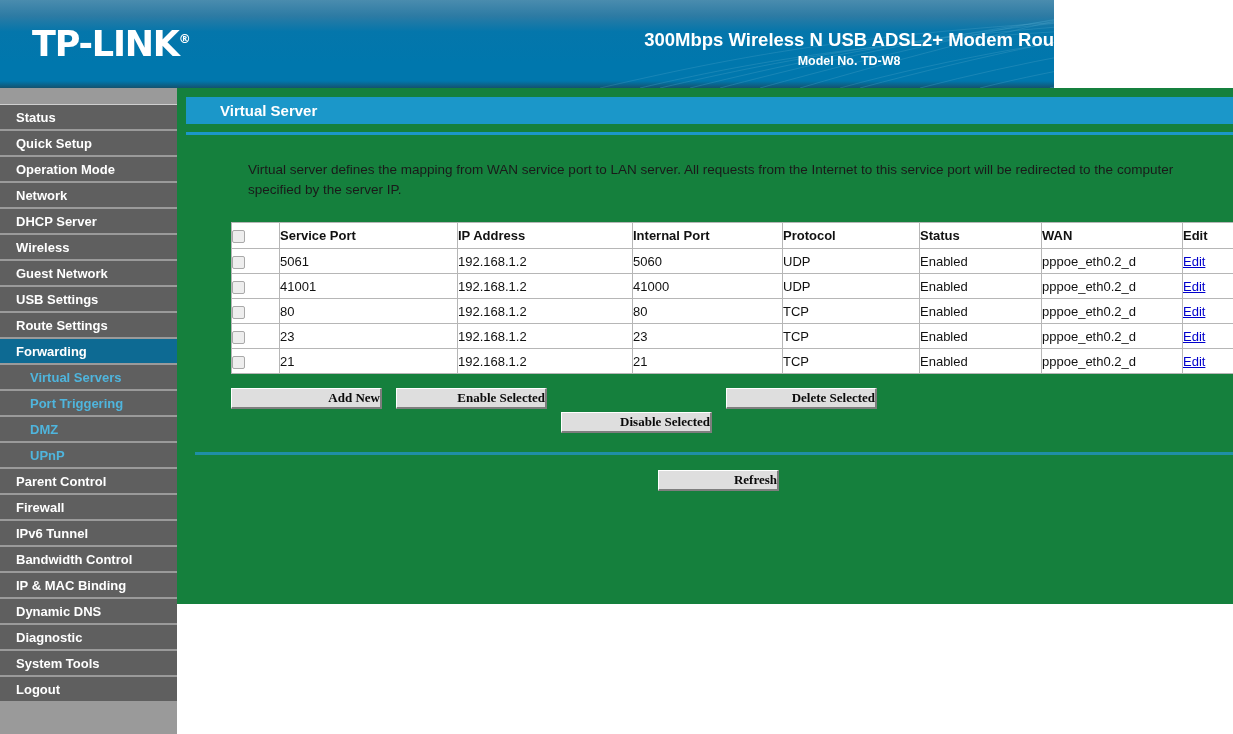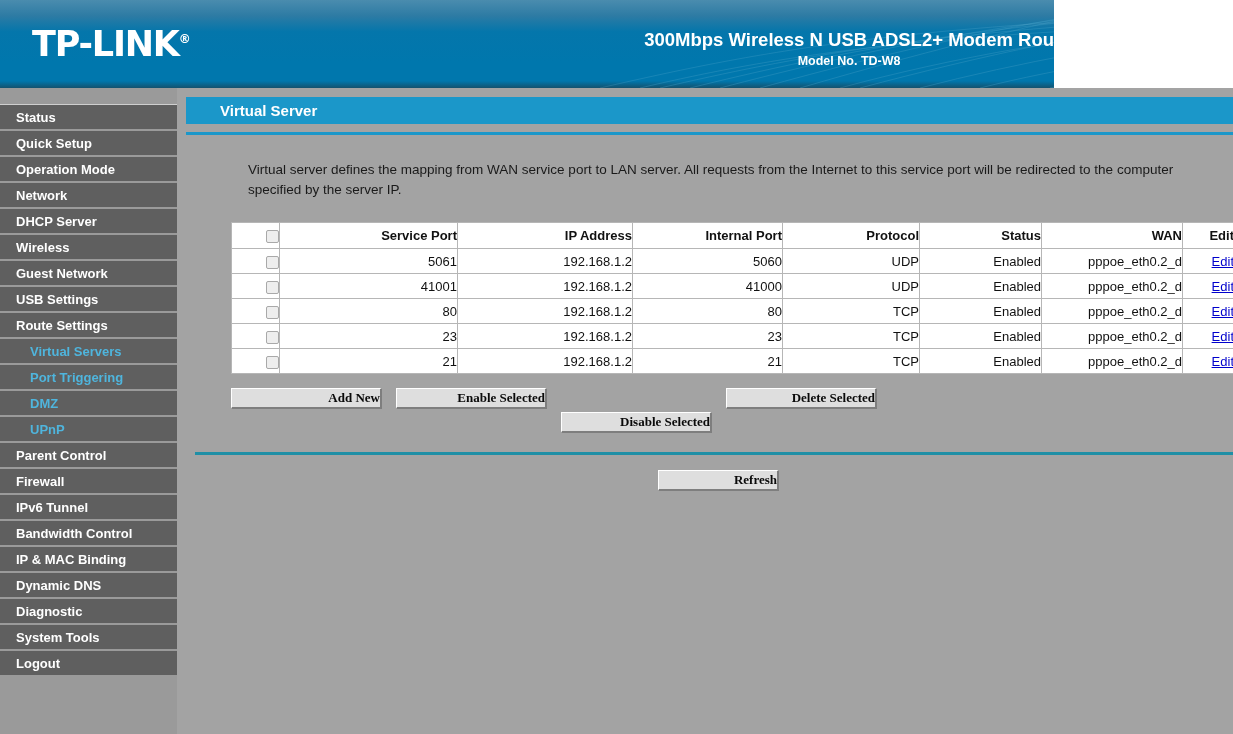--- a/index.html
+++ b/index.html
@@ -120,22 +120,22 @@
   .sidebar-bottom-strip {
     height: 14px;
     background: #9a9a9a;
   }
 
   
   .content {
     position: absolute;
     left: 177px; top: 0;
     width: 1056px;
-    height: 646px;
-    background: #a3a3a3;
+    height: 516px;
+    background: #15803d;
     padding-left: 9px;
   }
   .page-title-bar {
     margin-top: 9px;
     height: 27px;
     background: #1b97c9;
     color: #ffffff;
     font-size: 15px;
     font-weight: bold;
     line-height: 27px;
@@ -162,21 +162,21 @@
   .vs-table {
     margin-top: 23px;
     margin-left: 45px;
     border-collapse: collapse;
     width: 991px;
     background: #ffffff;
     table-layout: fixed;
   }
   .vs-table th, .vs-table td {
     border: 1px solid #b6b6b6;
-    text-align: right;
+    text-align: left;
     font-size: 13px;
     color: #111111;
     height: 25px;
     padding: 0;
   }
   .vs-table th {
     font-weight: bold;
     height: 26px;
   }
   .vs-table td.ck, .vs-table th.ck { width: 48px; }
@@ -292,20 +292,21 @@
       <div id="menu-container">
           <div class="menu-item">Status</div>
           <div class="menu-item">Quick Setup</div>
           <div class="menu-item">Operation Mode</div>
           <div class="menu-item">Network</div>
           <div class="menu-item">DHCP Server</div>
           <div class="menu-item">Wireless</div>
           <div class="menu-item">Guest Network</div>
           <div class="menu-item">USB Settings</div>
           <div class="menu-item">Route Settings</div>
+          <div class="menu-item active">Forwarding</div>
           <div class="menu-item sub">Virtual Servers</div>
           <div class="menu-item sub">Port Triggering</div>
           <div class="menu-item sub">DMZ</div>
           <div class="menu-item sub">UPnP</div>
           <div class="menu-item">Parent Control</div>
           <div class="menu-item">Firewall</div>
           <div class="menu-item">IPv6 Tunnel</div>
           <div class="menu-item">Bandwidth Control</div>
           <div class="menu-item">IP &amp; MAC Binding</div>
           <div class="menu-item">Dynamic DNS</div>

